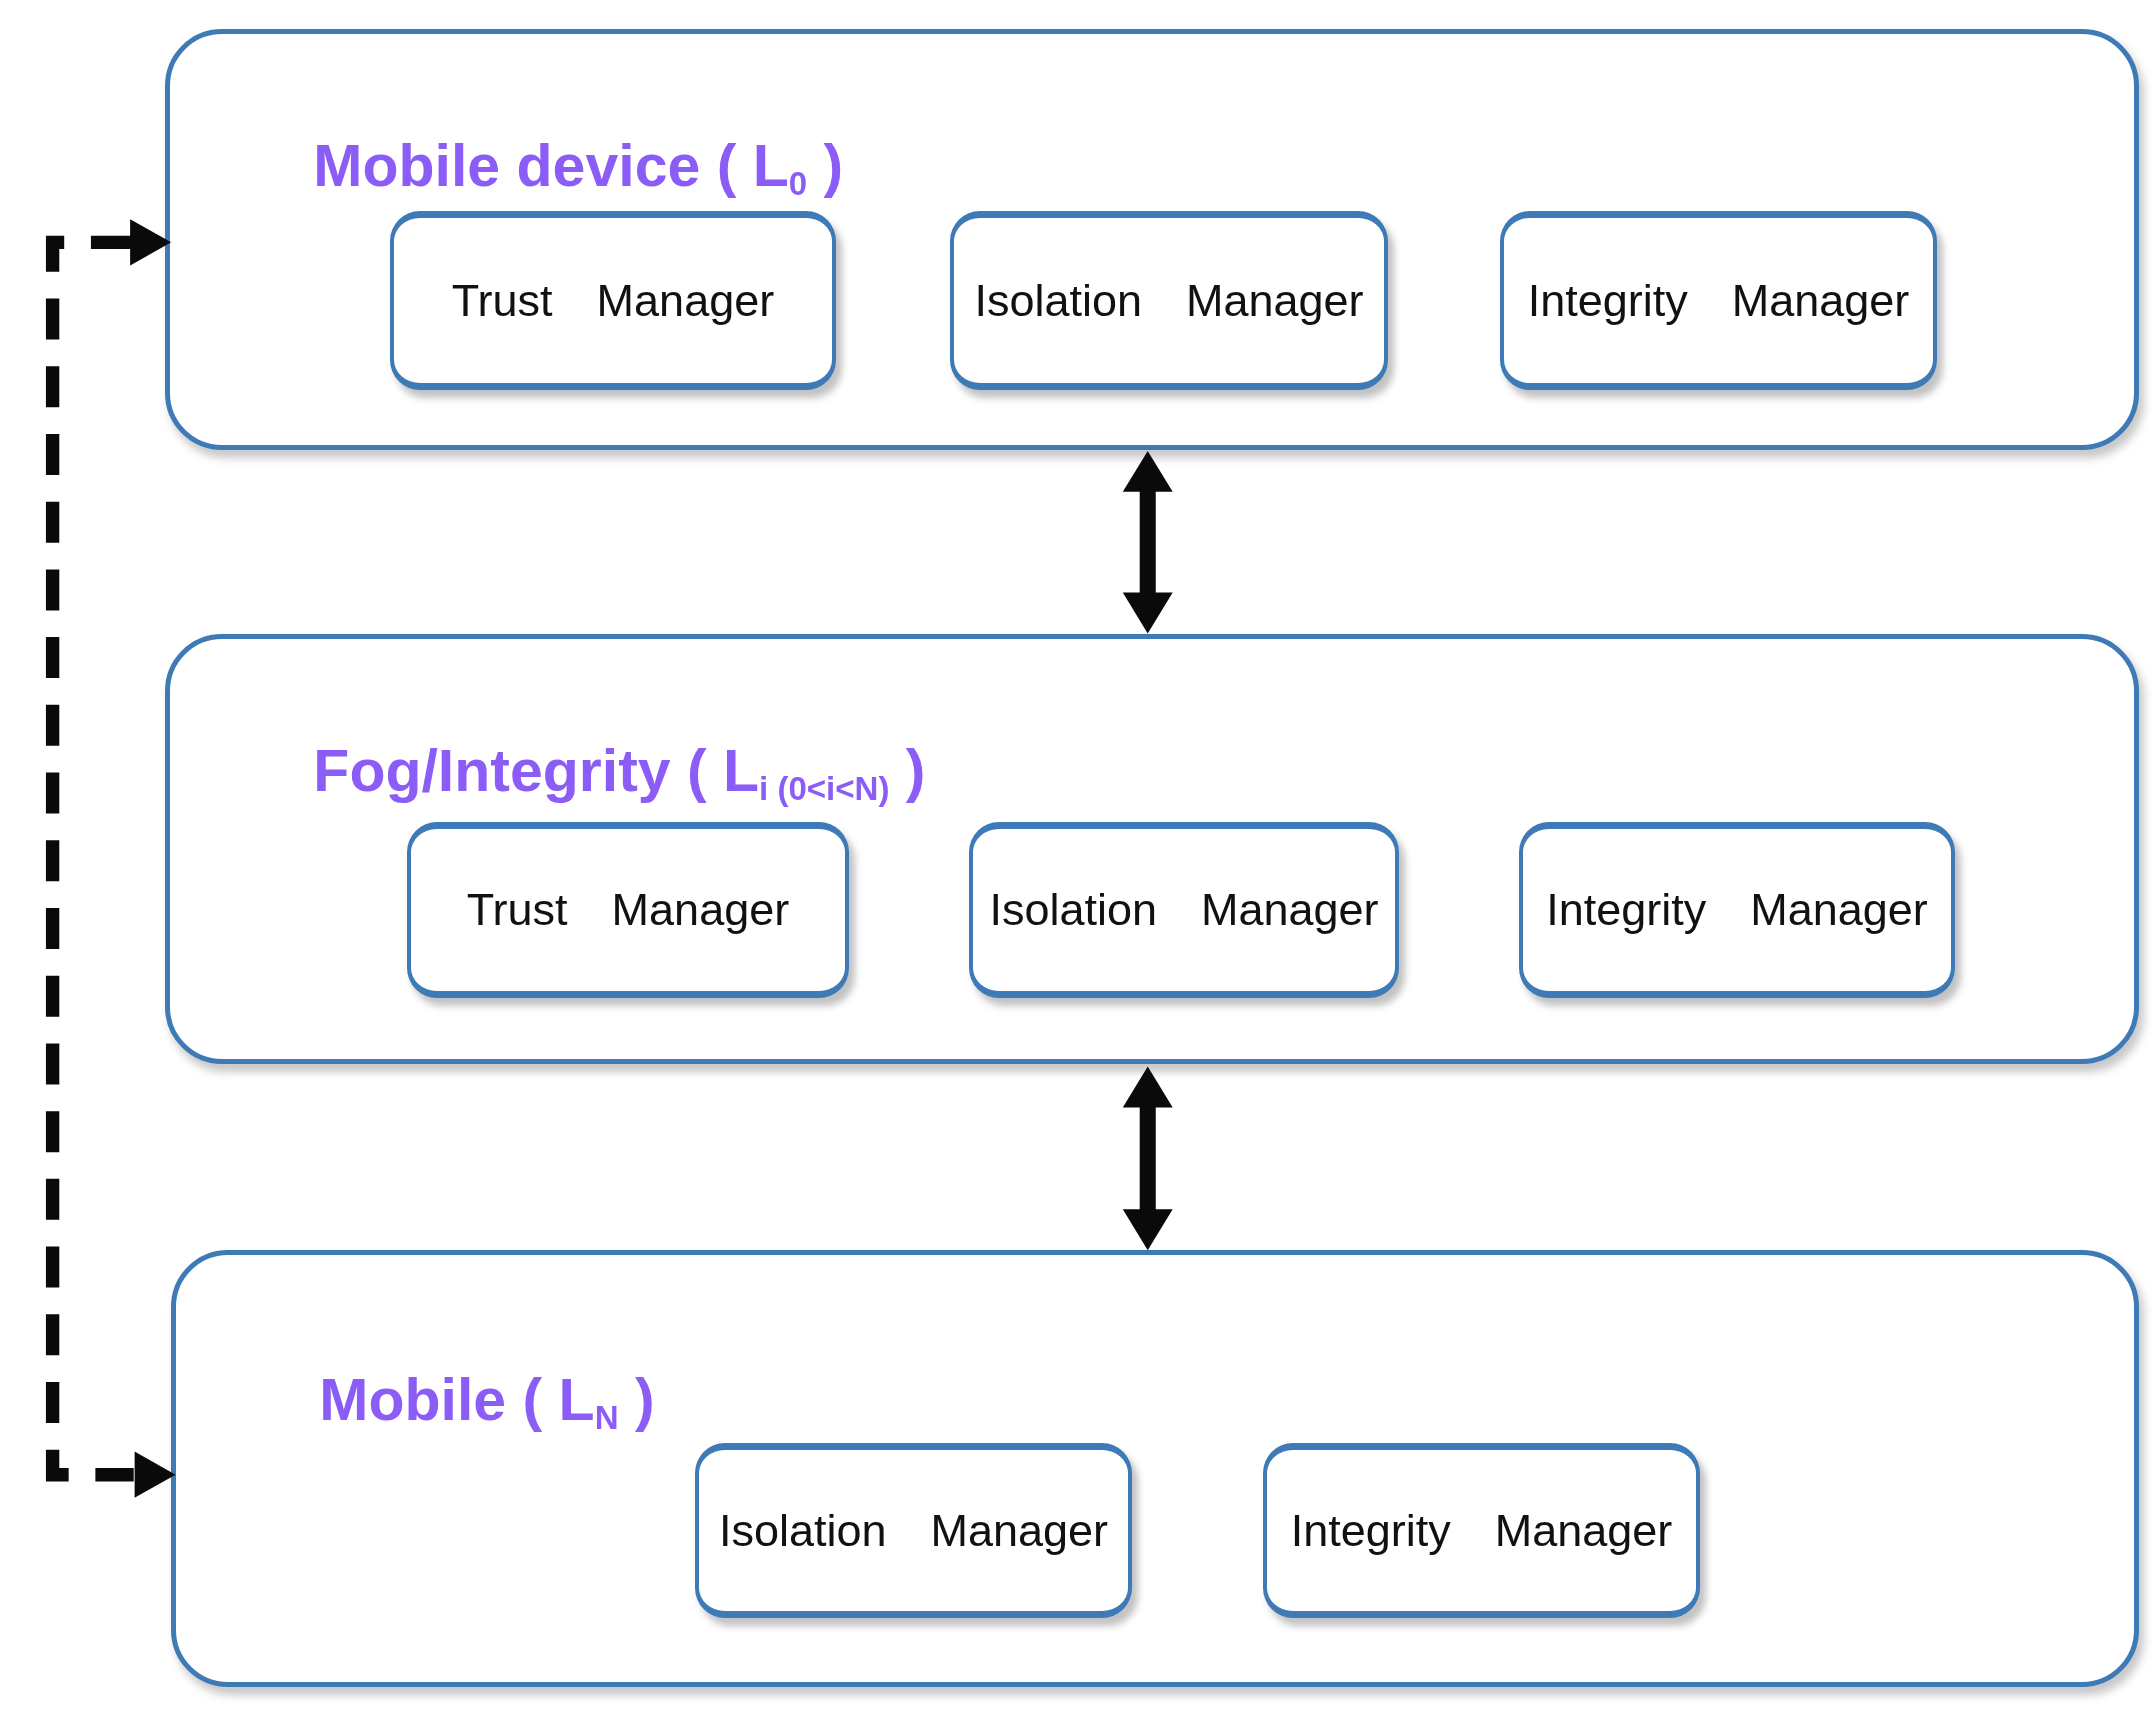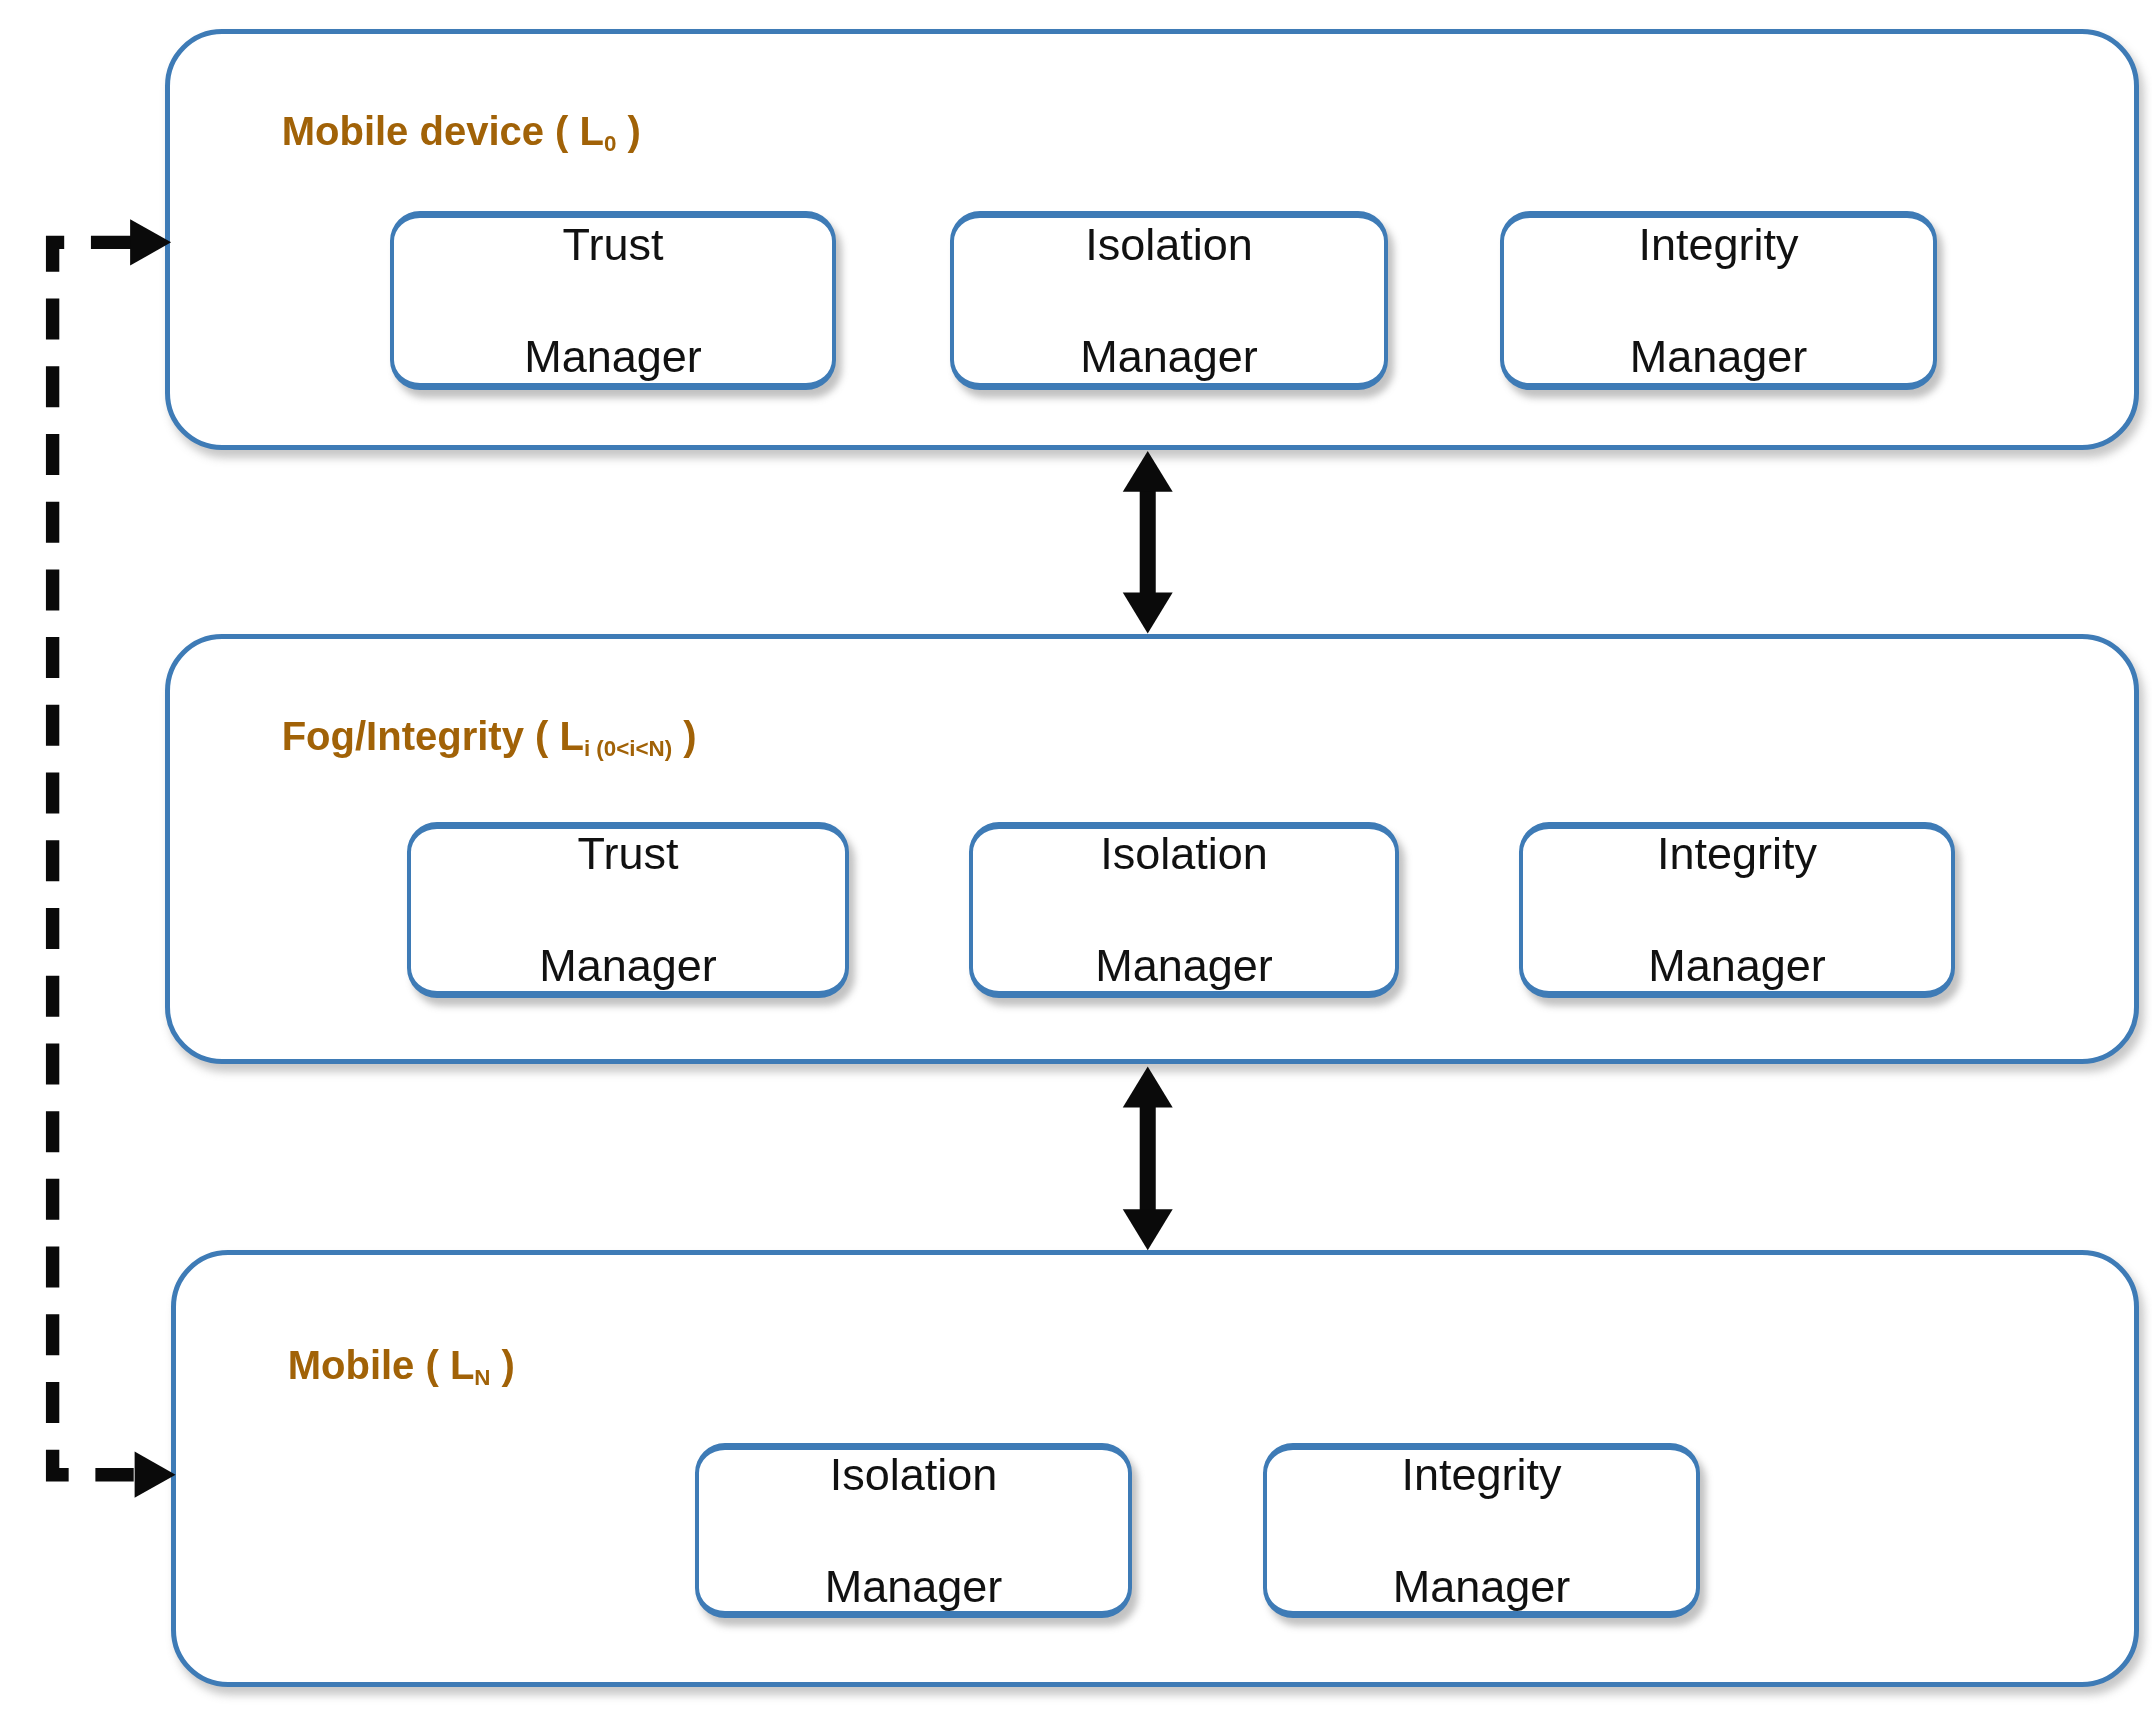--- a/index.html
+++ b/index.html
@@ -21,41 +21,41 @@
     border: 5.3px solid #3e7bb6;
     border-radius: 57px;
     box-shadow: 4.5px 7.1px 8px rgba(110,110,110,0.38);
     box-sizing: border-box;
   }
   .tier-title {
     position: absolute;
     left: 45px;
     top: 30px;
     font-weight: bold;
-    font-size: 40px;
-    color: #a16207;
+    font-size: 59px;
+    color: #8b5cf6;
     letter-spacing: 0px;
     white-space: pre;
   }
   .tier-title .sub {
     font-size: 0.56em;
     vertical-align: -0.28em;
     white-space: pre;
   }
   .mgr {
     position: absolute;
     background: #ffffff;
     border: 4.5px solid #3e7bb6;
     border-top-width: 7.1px;
     border-bottom-width: 7.1px;
     border-radius: 30px;
     box-shadow: 5.3px 8px 7.1px rgba(110,110,110,0.42);
     box-sizing: border-box;
     display: flex;
-    flex-direction: column;
+    flex-direction: row;
     align-items: center;
     justify-content: center;
     text-align: center;
     font-size: 45px;
     line-height: 68px;
     color: #111111;
     gap: 44px;
   }
   #overlay {
     position: absolute;

